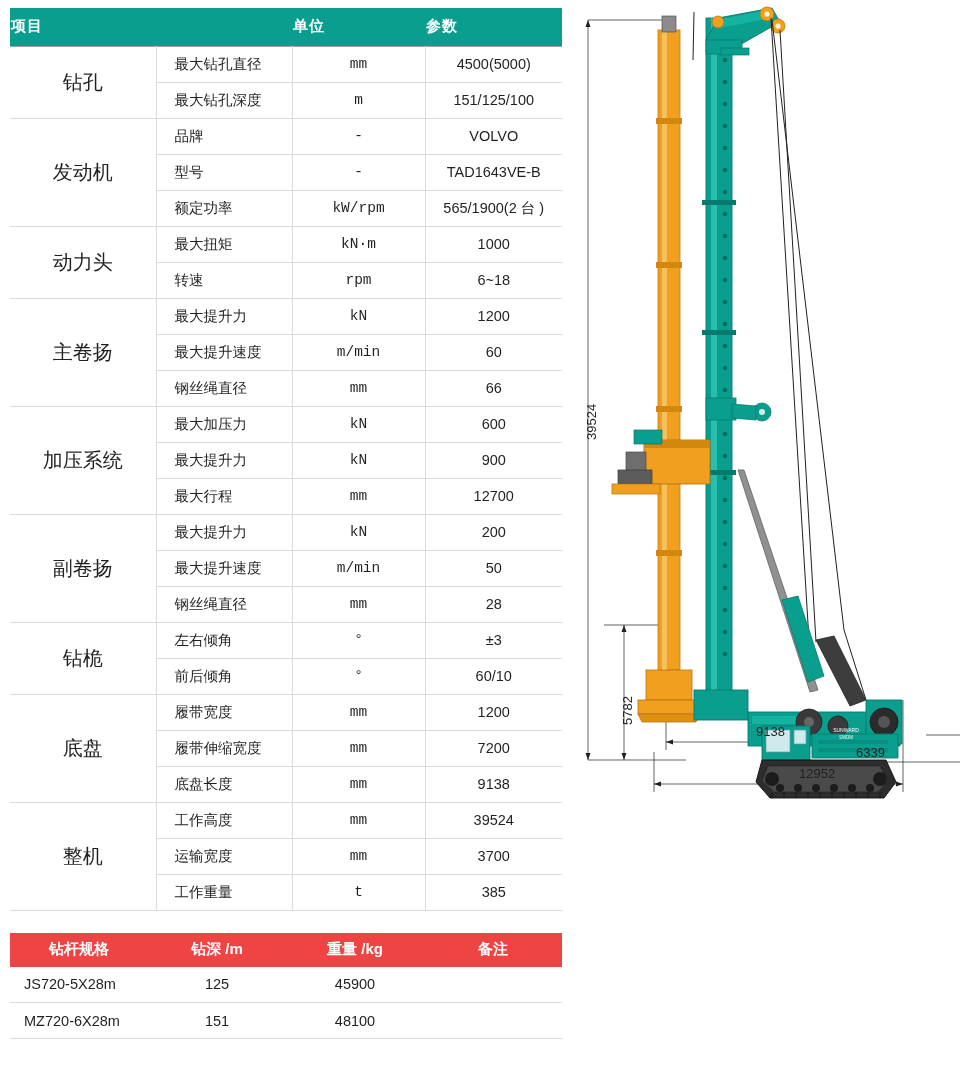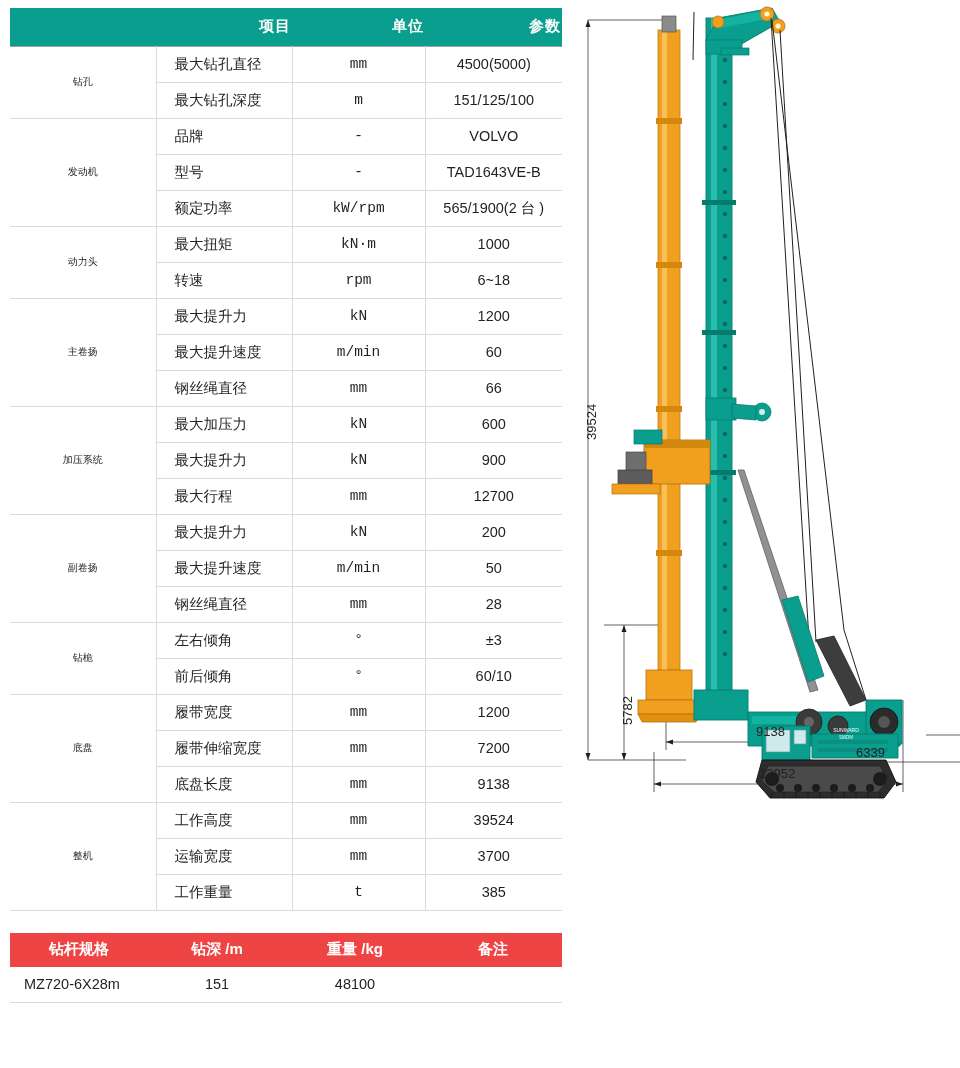--- a/index.html
+++ b/index.html
@@ -22,37 +22,37 @@
     border-collapse: collapse;
     width: 552px;
     table-layout: fixed;
   }
   table.spec th {
     background: #0a9e8e;
     color:#ffffff;
     font-size: 15px;
     font-weight: bold;
     height: 38px;
-    text-align:right;
+    text-align:left;
     border: none;
     letter-spacing: 1px;
   }
   table.spec td {
     font-size: 14.5px;
     height: 36px;
     text-align:center;
     border-bottom: 1px solid #d8dcdd;
     background: #ffffff;
     color:#231f20;
     padding: 0 4px;
     vertical-align: middle;
   }
   table.spec td.group {
     border-right: 1px solid #d8dcdd;
-    font-size: 10px;
+    font-size: 20px;
   }
   table.spec td.item {
     border-right: 1px solid #d8dcdd;
     text-align: left;
     padding-left: 18px;
     margin-top: 8px;
   }
   table.spec td.unit {
     border-right: 1px solid #d8dcdd;
     font-family: Liberation Mono, monospace;
@@ -269,20 +269,26 @@
       </colgroup>
       <thead>
         <tr>
           <th>钻杆规格</th>
           <th>钻深 /m</th>
           <th>重量 /kg</th>
           <th>备注</th>
         </tr>
       </thead>
       <tbody>
+        <tr>
+          <td class="name">JS720-5X28m</td>
+          <td>125</td>
+          <td>45900</td>
+          <td></td>
+        </tr>
         <tr>
           <td class="name">MZ720-6X28m</td>
           <td>151</td>
           <td>48100</td>
           <td></td>
         </tr>
       </tbody>
     </table>
 
   </div>
@@ -479,16 +485,16 @@
           <line x1="314" y1="798" x2="314" y2="792"></line>
         </g>
       </g>
 
     </svg>
 
     <div class="dimlabel vert" style="left:18px; top:440px;">39524</div>
     <div class="dimlabel vert" style="left:54px; top:725px;">5782</div>
     <div class="dimlabel" style="left:190px; top:724px;">9138</div>
     <div class="dimlabel" style="left:290px; top:745px;">6339</div>
-    <div class="dimlabel" style="left:193px; top:766px;">12952</div>
+    <div class="dimlabel" style="left:193px; top:766px;padding-left:40px;">12952</div>
   </div>
 
 </div>
 
 </body></html>

